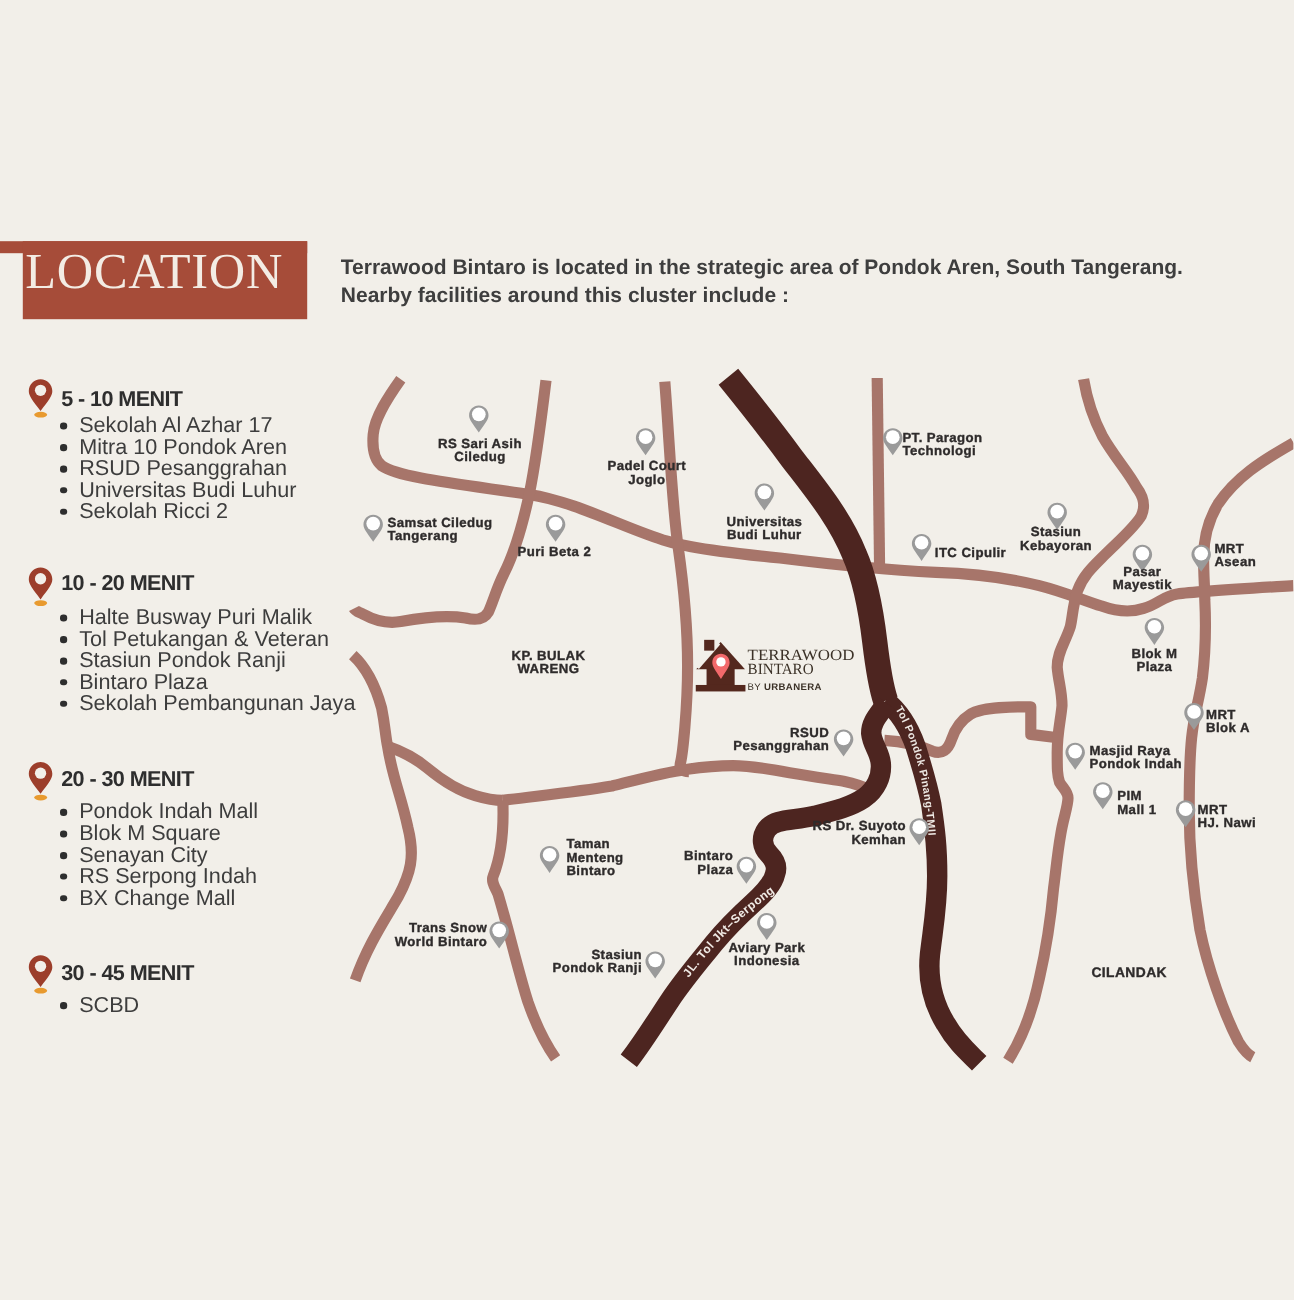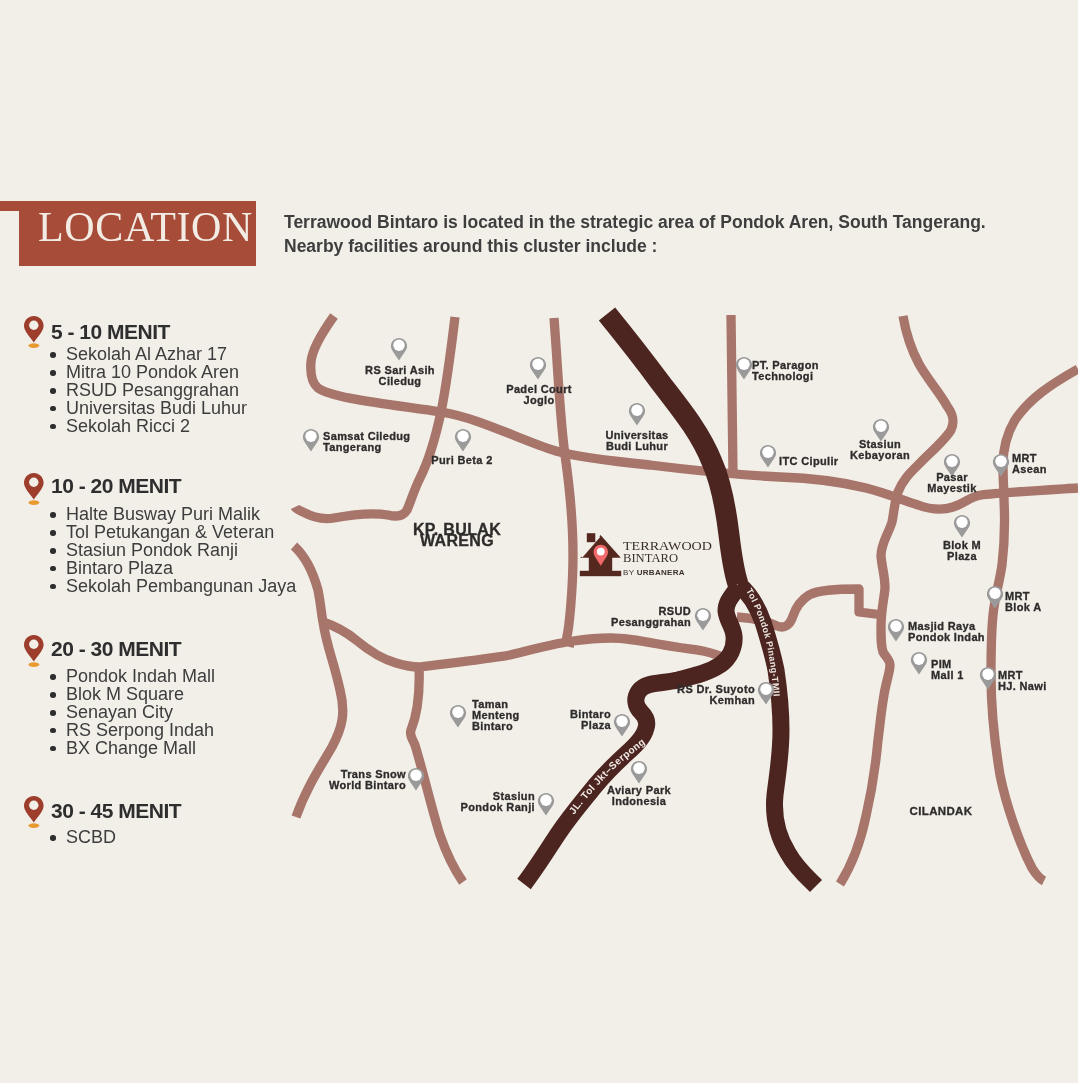--- a/index.html
+++ b/index.html
@@ -1,33 +1,33 @@
 <!DOCTYPE html>
 <html><head>
 <meta charset="utf-8">
 <style>
   html,body{margin:0;padding:0;background:#f2efe9;}
   body{width:1078px;height:1083px;position:relative;background:#f2efe9;font-family:"Liberation Sans",sans-serif;overflow:hidden;-webkit-font-smoothing:antialiased;}
   .abs{position:absolute;}
   .ml{position:absolute;font-family:"Liberation Sans",sans-serif;font-weight:800;font-size:11px;line-height:11.2px;color:#2e2b2b;letter-spacing:0.35px;-webkit-text-stroke:0.3px #2e2b2b;white-space:nowrap;}
   .c{transform:translateX(-50%);text-align:center;}
   .r{transform:translateX(-100%);text-align:right;}
-  .hd{position:absolute;left:51px;margin:0;font-size:21px;line-height:22px;font-weight:700;color:#2e2e2e;letter-spacing:-0.5px;font-family:"Liberation Sans",sans-serif;}
+  .hd{position:absolute;left:51px;margin:0;font-size:18px;line-height:22px;font-weight:700;color:#2e2e2e;letter-spacing:-0.5px;font-family:"Liberation Sans",sans-serif;}
   .lst{position:absolute;left:51px;margin:0;padding:0 0 0 15px;list-style:none;}
   .lst li{font-size:18px;line-height:17.9px;color:#3d3d3d;position:relative;}
   .lst li:before{content:"";position:absolute;left:-16px;top:6.2px;width:5.5px;height:5.5px;border-radius:50%;background:#2e2e2e;}
 </style>
 </head>
 <body>
 
 <div class="abs" style="left:0;top:201px;width:256px;height:10px;background:#a64c39;"></div>
 
 <div class="abs" style="left:19px;top:201px;width:237px;height:65px;background:#a64c39;"></div>
 
-<div class="abs" style="left:27px;top:202px;width:237px;height:49px;display:flex;align-items:center;justify-content:center;font-family:'Liberation Serif',serif;font-size:42px;color:#f3ece4;letter-spacing:0.6px;">LOCATION</div>
+<div class="abs" style="left:10px;top:202px;width:237px;height:49px;display:flex;align-items:center;justify-content:center;font-family:'Liberation Serif',serif;font-size:42px;color:#f3ece4;letter-spacing:0.6px;">LOCATION</div>
 
 <div class="abs" style="left:284px;top:210px;width:720px;font-size:17.5px;line-height:24px;font-weight:700;color:#3e3e3e;">Terrawood Bintaro is located in the strategic area of Pondok Aren, South Tangerang.<br>Nearby facilities around this cluster include :</div>
 
 <svg class="abs" style="left:23px;top:315px;" width="22" height="34" viewBox="0 0 22 34">
 <ellipse cx="10.9" cy="30.6" rx="5.4" ry="2.4" fill="#e89a2f"></ellipse>
 <path d="M10.8,1 C5.4,1 1,5.4 1,10.8 C1,15.2 4.2,18.6 10.8,27.5 C17.4,18.6 20.6,15.2 20.6,10.8 C20.6,5.4 16.2,1 10.8,1 Z" fill="#9c3e2b"></path>
 <circle cx="10.8" cy="10.3" r="4.7" fill="#f2efe9"></circle>
 </svg>
 
 <h3 class="hd" style="top:321px;">5 - 10 MENIT</h3>
@@ -231,15 +231,15 @@
 <div class="ml" style="left:472px;top:699px;">Taman<br>Menteng<br>Bintaro</div>
 
 <div class="ml r" style="left:611px;top:709px;">Bintaro<br>Plaza</div>
 
 <div class="ml r" style="left:406px;top:769px;">Trans Snow<br>World Bintaro</div>
 
 <div class="ml r" style="left:535px;top:791px;">Stasiun<br>Pondok Ranji</div>
 
 <div class="ml c" style="left:639px;top:785px;">Aviary Park<br>Indonesia</div>
 
-<div class="ml c" style="left:457px;top:524px;font-size:16px;text-align:center;">KP. BULAK<br>WARENG</div>
+<div class="ml c" style="left:457px;top:542px;font-size:11px;text-align:center;">KP. BULAK<br>WARENG</div>
 
 <div class="ml c" style="left:941px;top:806px;font-size:11.5px;">CILANDAK</div>
 
 </body></html>

